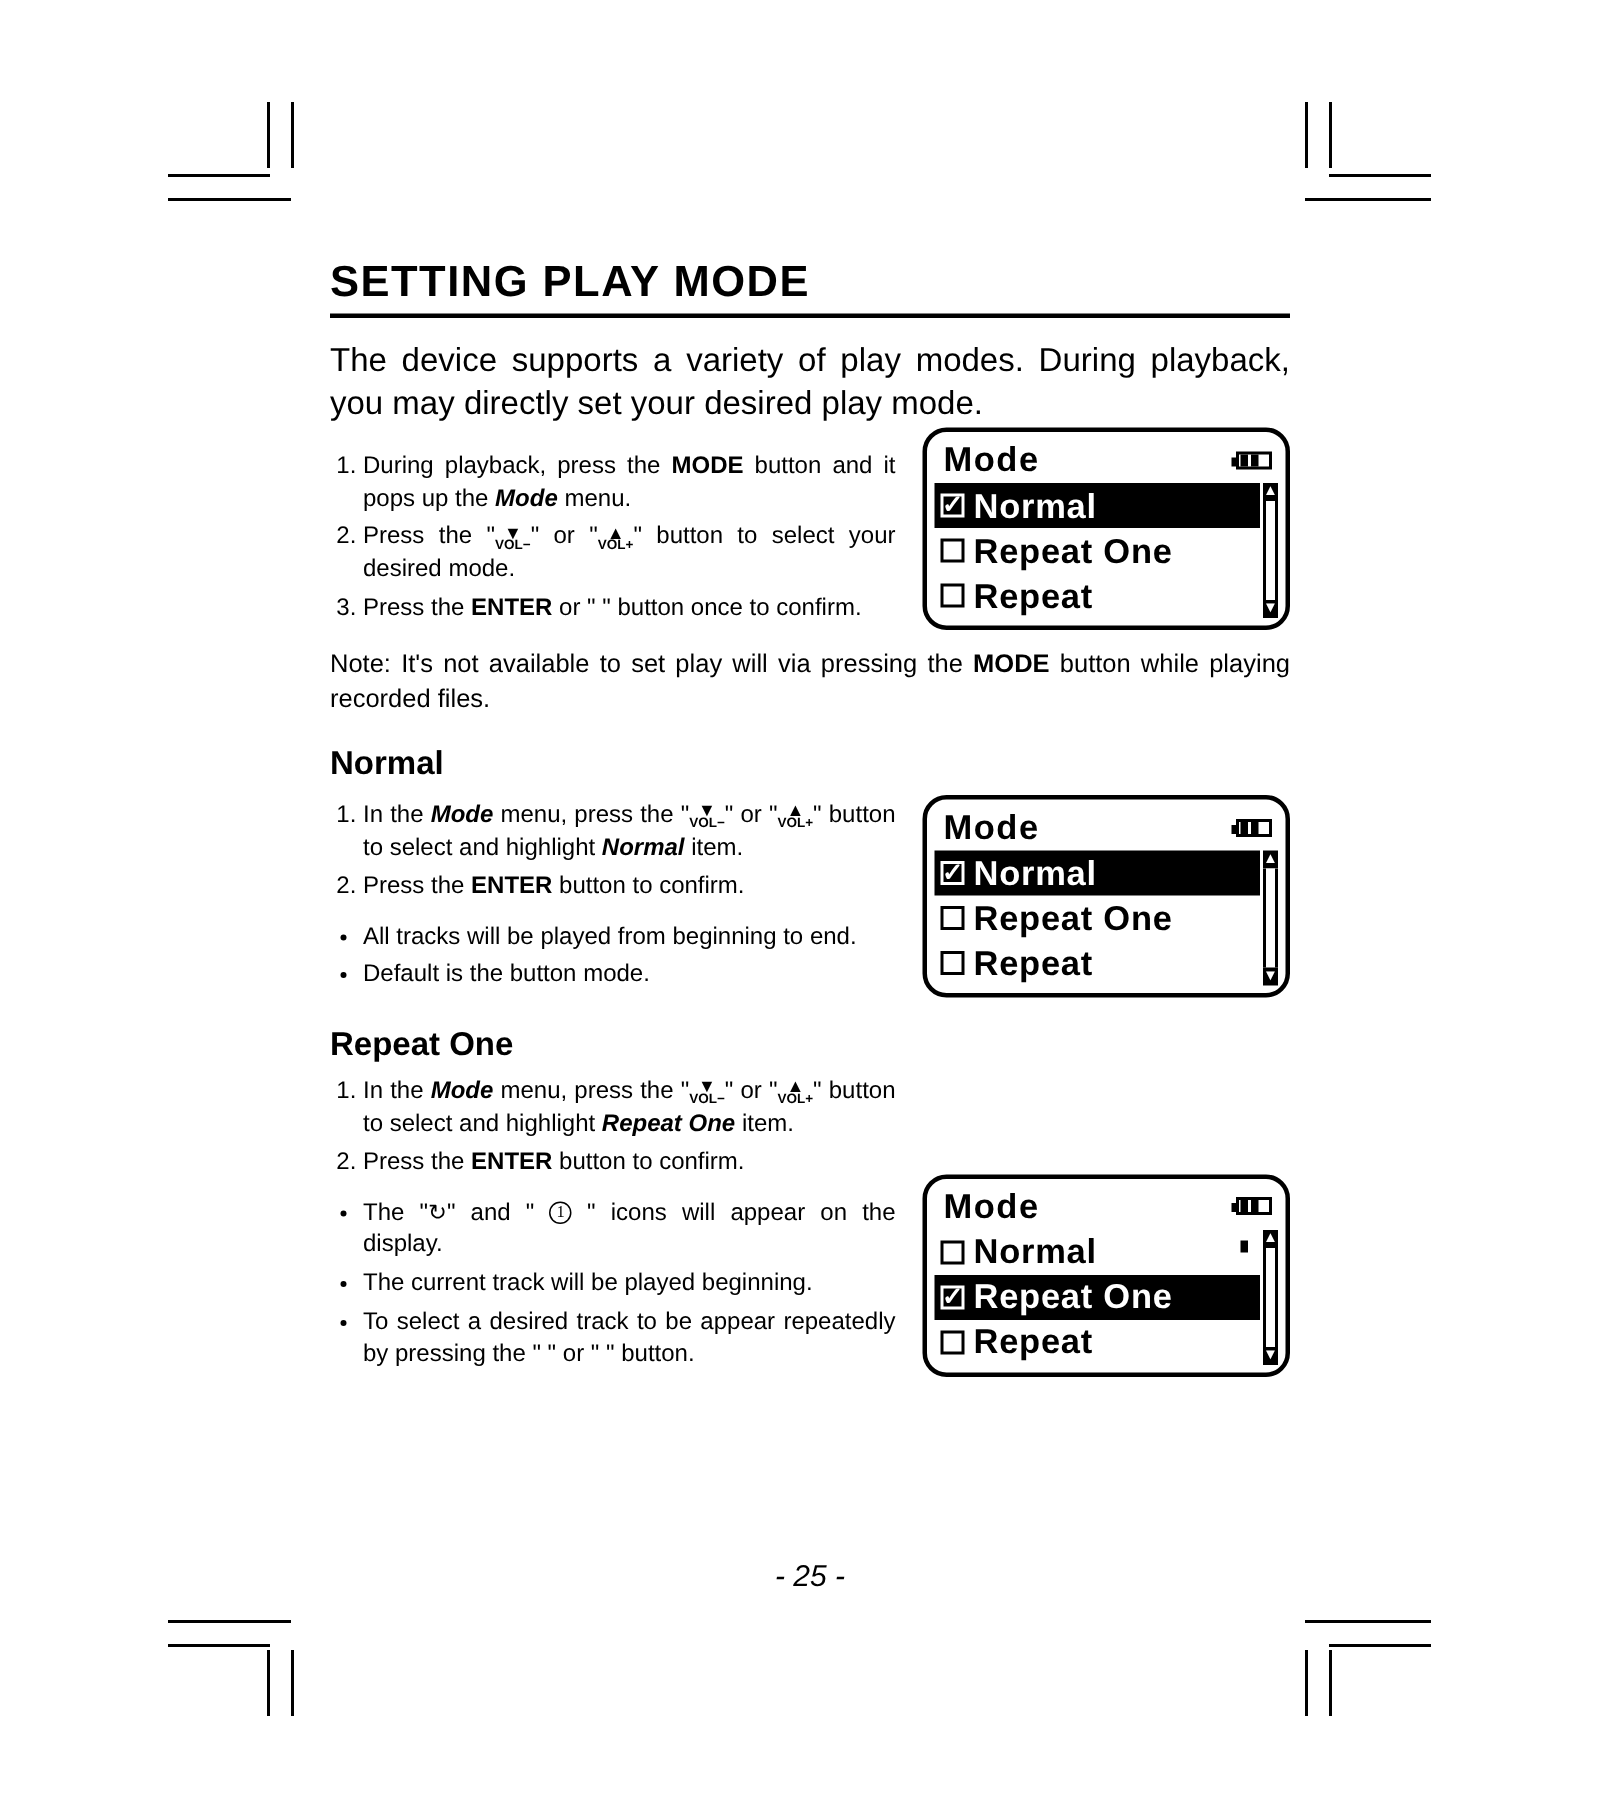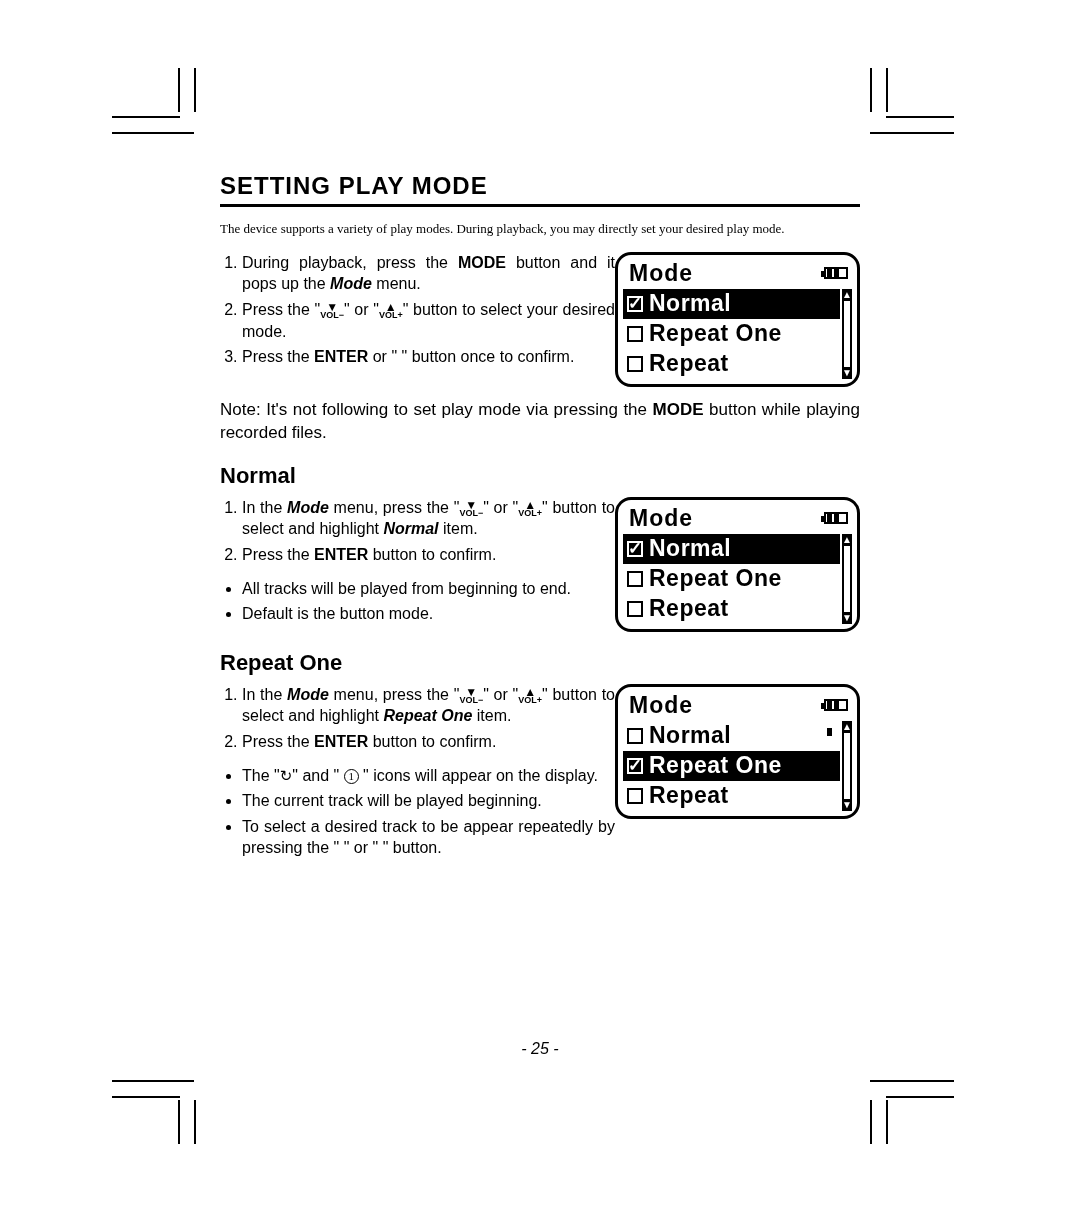--- a/index.html
+++ b/index.html
@@ -13,59 +13,59 @@
 
   .page {
     position: absolute;
     left: 220px;
     top: 172px;
     width: 640px;
     color: #000;
   }
 
   .main-title {
-    font-size: 24px;
+    font-size: 29px;
     font-weight: bold;
     letter-spacing: 1px;
     padding-bottom: 4px;
     border-bottom: 3px solid #000;
     margin-bottom: 14px;
   }
 
   .intro {
-    font-size: 13px;
+    font-size: 22px;
     text-align: justify;
-    margin-bottom: 14px;
+    margin-bottom: 2px;
     line-height: 1.3;
-    font-family: Liberation Serif, serif;
   }
 
   .two-col {
     display: flex;
+    gap: 18px;
     margin-bottom: 12px;
-    align-items: flex-start;
+    align-items: flex-end;
   }
   .col-left { flex: 1 1 0; font-size: 16px; text-align: justify; line-height: 1.35; }
   .col-right { flex: 0 0 auto; }
 
   ol.steps { list-style: decimal; padding-left: 22px; }
   ol.steps li { margin-bottom: 4px; }
   ul.bullets { list-style: disc; padding-left: 22px; font-size: 16px; line-height: 1.35; margin-top: 12px; }
   ul.bullets li { margin-bottom: 4px; }
 
   .note, .cycle { font-size: 17px; text-align: justify; line-height: 1.35; margin-bottom: 14px; }
 
   .subheading { font-size: 22px; font-weight: bold; margin: 18px 0 8px 0; }
   .footer {
     position: absolute;
     left: 0; right: 0;
     text-align: center;
     top: 1040px;
     font-style: italic;
-    font-size: 16px;
+    font-size: 20px;
   }
 
   
   .lcd {
     width: 245px;
     border: 3px solid #000;
     border-radius: 16px;
     padding: 5px 5px 5px 5px;
     background: #fff;
     position: relative;
@@ -240,21 +240,21 @@
             <div class="arrow">▲</div>
             <div class="track"></div>
             <div class="arrow">▼</div>
           </div>
         </div>
       </div>
     </div>
   </div>
 
   <div class="note">
-    <span>Note: It's not following to set play mode via pressing the </span><span class="bold">MODE</span><span> button while playing recorded files.</span>
+    <span>Note: It's not available to set play will via pressing the </span><span class="bold">MODE</span><span> button while playing recorded files.</span>
   </div>
 
 
   <div class="subheading">Normal</div>
   <div class="two-col">
     <div class="col-left">
       <ol class="steps">
         <li>
           <span>In the </span><span class="ital">Mode</span><span> menu, press the "</span><span class="vol"><span class="tri">▼</span><span>VOL−</span></span><span>" or "</span><span class="vol"><span class="tri">▲</span><span>VOL+</span></span><span>" button to select and highlight </span><span class="ital">Normal</span><span> item.</span>
         </li>

